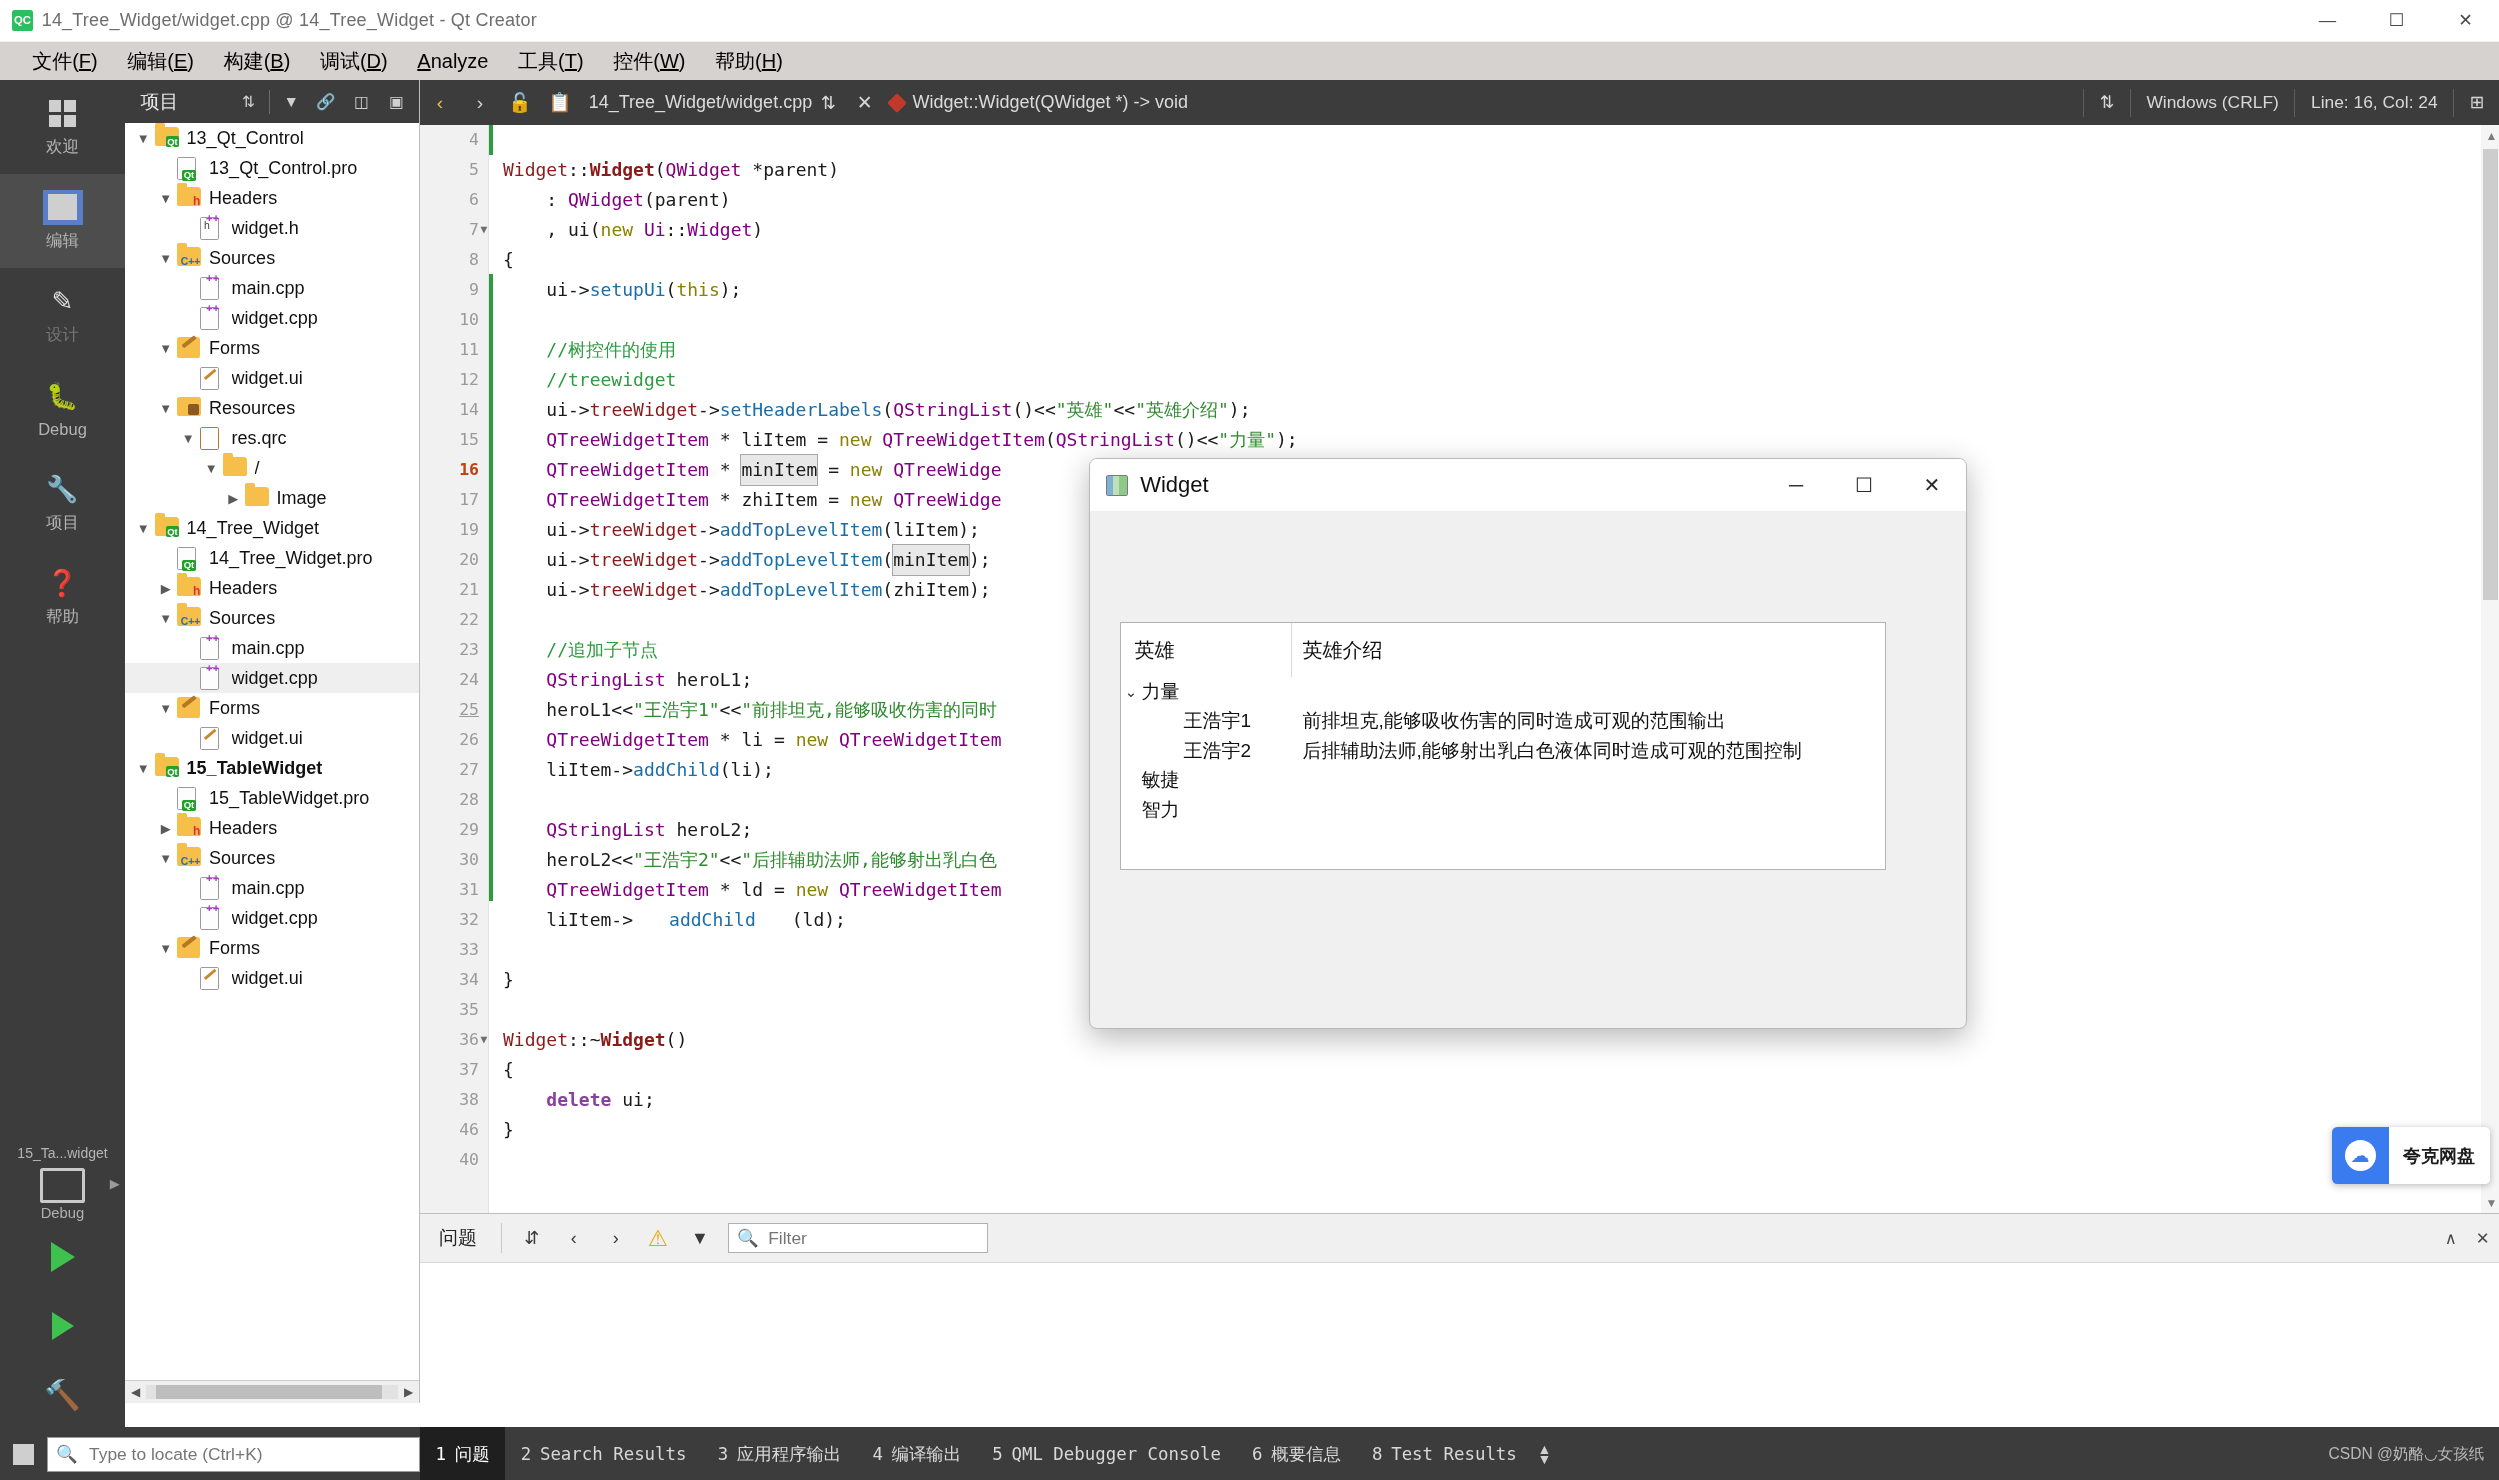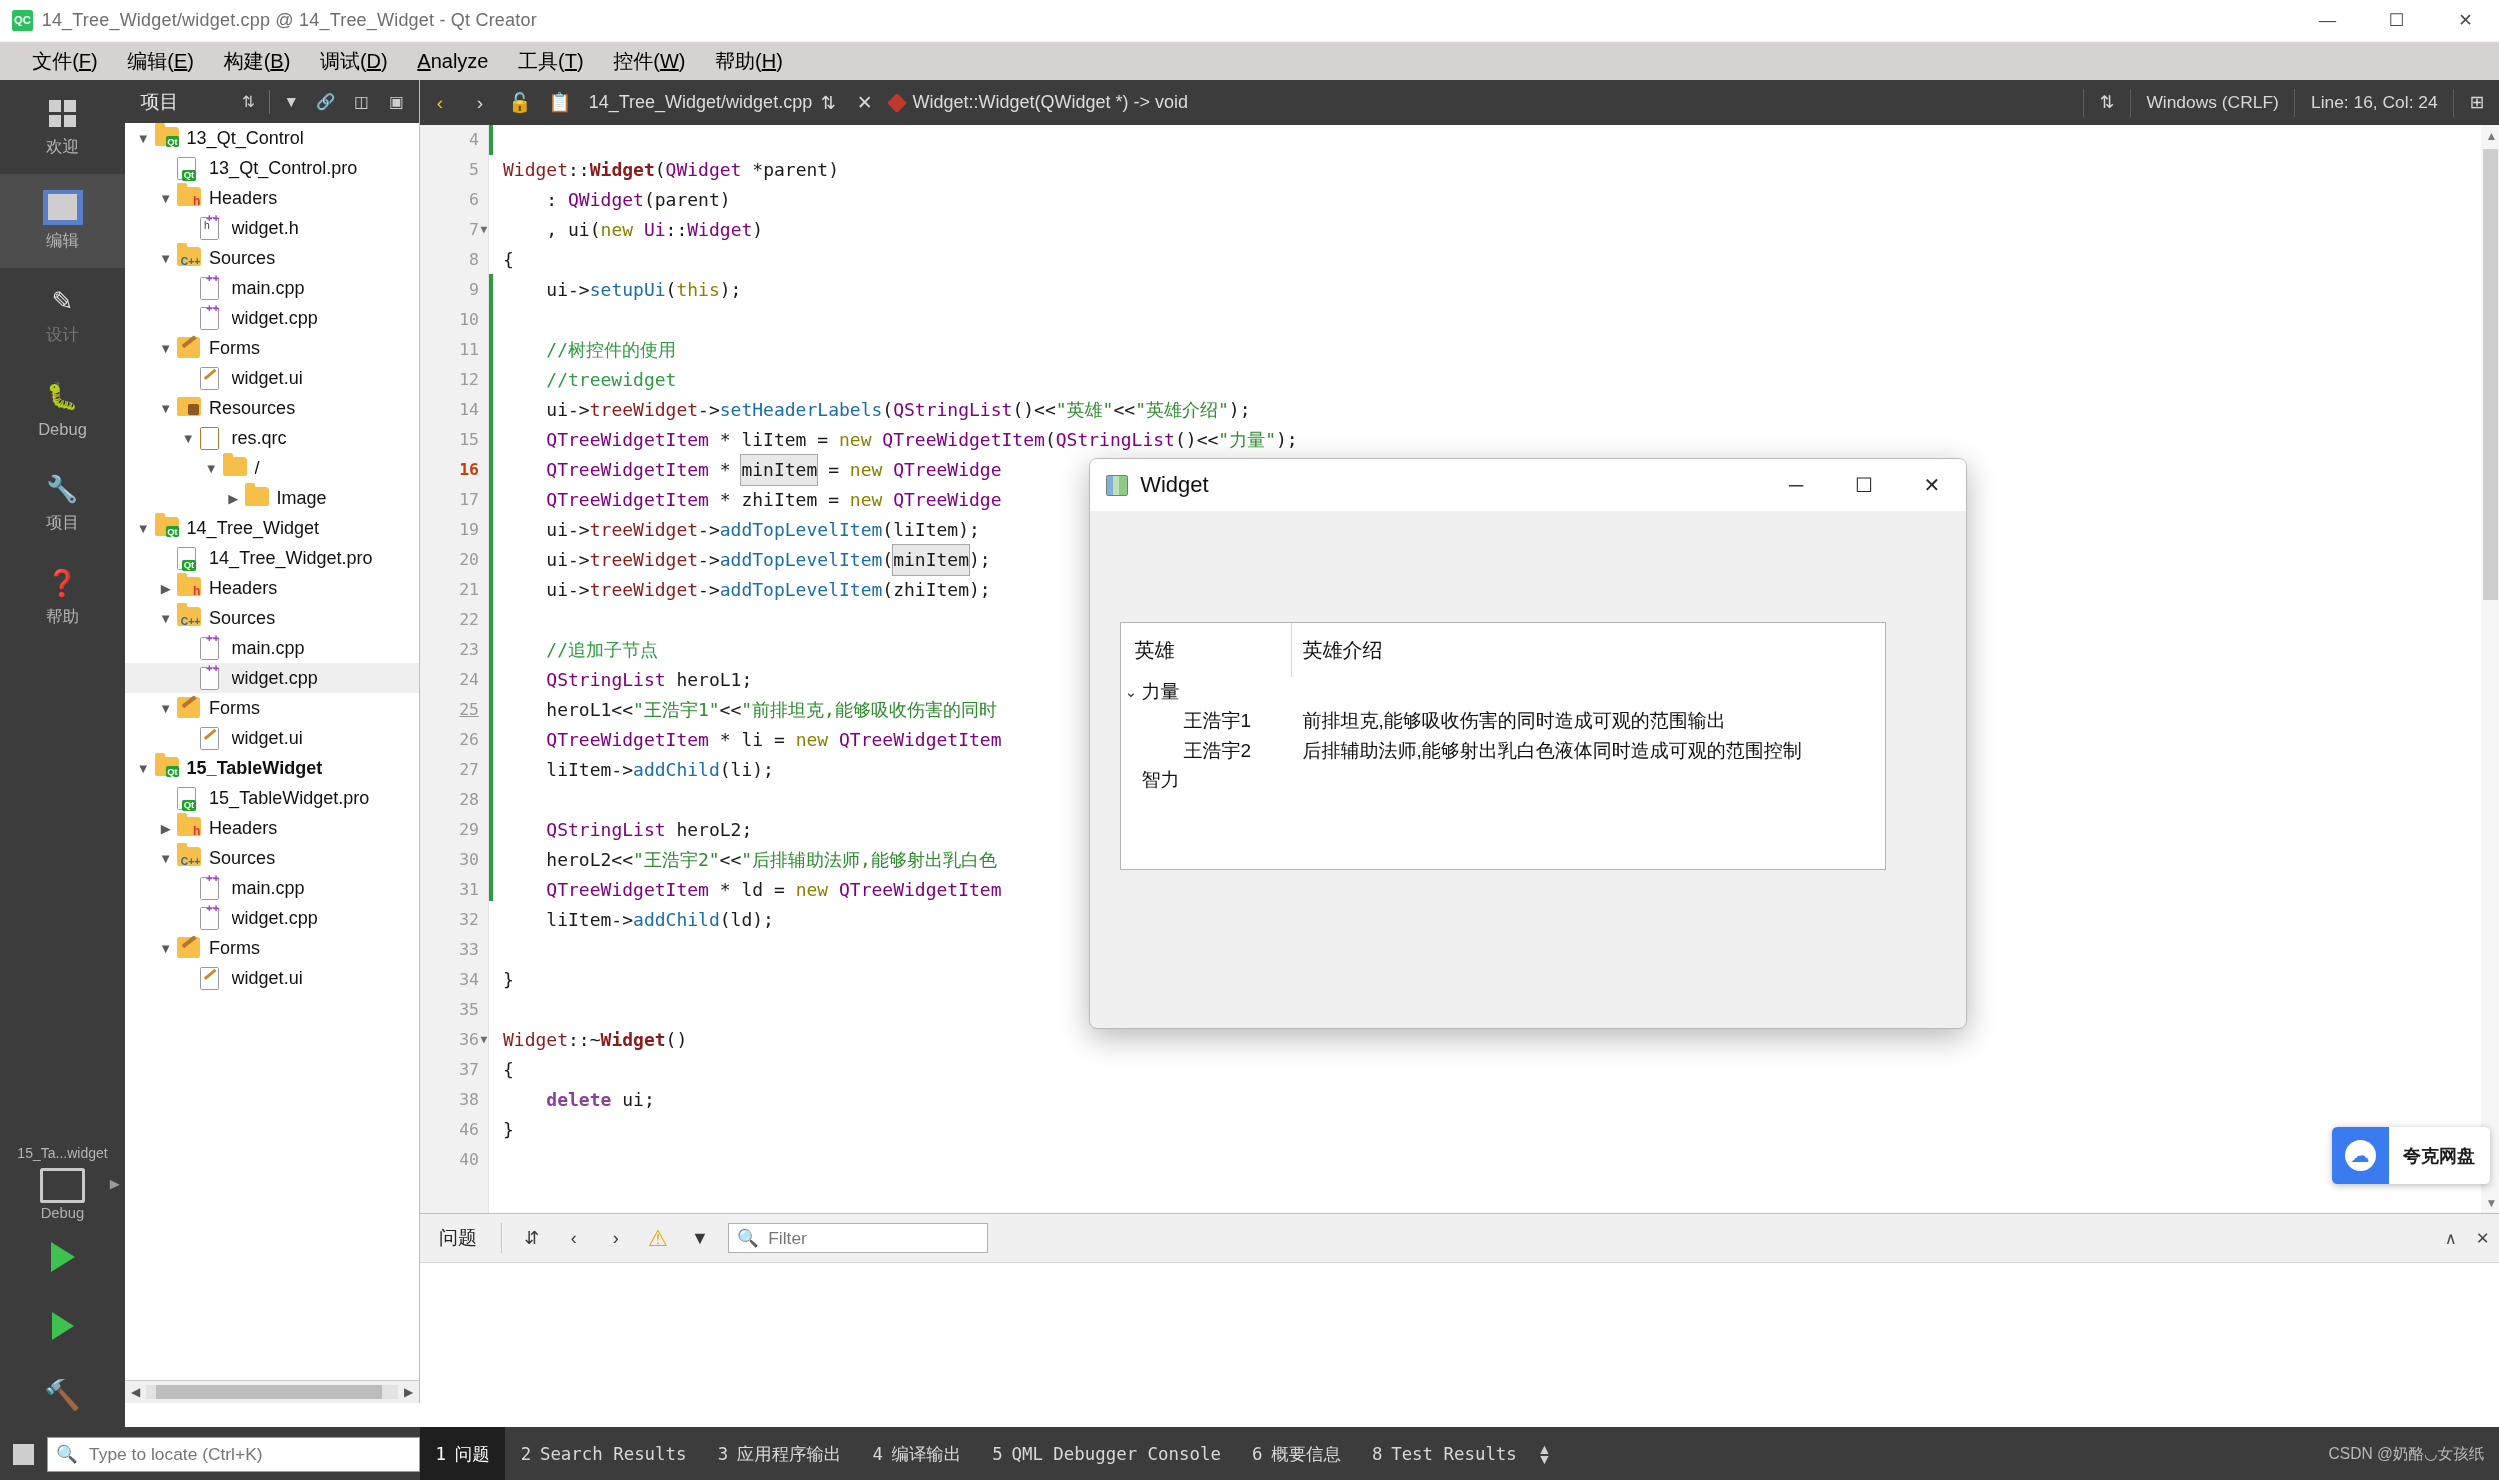--- a/index.html
+++ b/index.html
@@ -589,21 +589,21 @@
         <div class="cline" style="position: relative;"><div class="lnum" style="left: -78px;">22</div></div>
         <div class="cline" style="position: relative;"><div class="lnum" style="left: -78px;">23</div><span class="cmt">    //追加子节点</span></div>
         <div class="cline" style="position: relative;"><div class="lnum" style="left: -78px;">24</div><span class="pln">    </span><span class="typ">QStringList</span><span class="pln"> heroL1;</span></div>
         <div class="cline" style="position: relative;"><div class="lnum" style="left: -78px; text-decoration: underline;">25</div><span class="pln">    heroL1&lt;&lt;</span><span class="str">"王浩宇1"</span><span class="pln">&lt;&lt;</span><span class="str">"前排坦克,能够吸收伤害的同时</span></div>
         <div class="cline" style="position: relative;"><div class="lnum" style="left: -78px;">26</div><span class="pln">    </span><span class="typ">QTreeWidgetItem</span><span class="pln"> * li = </span><span class="kw2">new</span><span class="pln"> </span><span class="typ">QTreeWidgetItem</span></div>
         <div class="cline" style="position: relative;"><div class="lnum" style="left: -78px;">27</div><span class="pln">    liItem-&gt;</span><span class="fn">addChild</span><span class="pln">(li);</span></div>
         <div class="cline" style="position: relative;"><div class="lnum" style="left: -78px;">28</div></div>
         <div class="cline" style="position: relative;"><div class="lnum" style="left: -78px;">29</div><span class="pln">    </span><span class="typ">QStringList</span><span class="pln"> heroL2;</span></div>
         <div class="cline" style="position: relative;"><div class="lnum" style="left: -78px;">30</div><span class="pln">    heroL2&lt;&lt;</span><span class="str">"王浩宇2"</span><span class="pln">&lt;&lt;</span><span class="str">"后排辅助法师,能够射出乳白色</span></div>
         <div class="cline" style="position: relative;"><div class="lnum" style="left: -78px;">31</div><span class="pln">    </span><span class="typ">QTreeWidgetItem</span><span class="pln"> * ld = </span><span class="kw2">new</span><span class="pln"> </span><span class="typ">QTreeWidgetItem</span></div>
-        <div class="cline" style="position: relative;"><div class="lnum" style="left: -78px;">32</div><span class="pln">    liItem-&gt;</span><span class="fn">addChild</span><span class="pln">(ld);</span></div>
+        <div class="cline" style="position: relative; gap: 36px;"><div class="lnum" style="left: -78px;">32</div><span class="pln">    liItem-&gt;</span><span class="fn">addChild</span><span class="pln">(ld);</span></div>
         <div class="cline" style="position: relative;"><div class="lnum" style="left: -78px;">33</div></div>
         <div class="cline" style="position: relative;"><div class="lnum" style="left: -78px;">34</div><span class="pln">}</span></div>
         <div class="cline" style="position: relative;"><div class="lnum" style="left: -78px;">35</div></div>
         <div class="cline" style="position: relative;"><div class="lnum" style="left: -78px;">36</div><div class="fold-tri" style="left: -22.6px;">▼</div><span class="cls">Widget</span><span class="pln">::~</span><span class="cls" style="font-weight: bold;">Widget</span><span class="pln">()</span></div>
         <div class="cline" style="position: relative;"><div class="lnum" style="left: -78px;">37</div><span class="pln">{</span></div>
         <div class="cline" style="position: relative;"><div class="lnum" style="left: -78px;">38</div><span class="pln">    </span><span class="kw">delete</span><span class="pln"> ui;</span></div>
         <div class="cline" style="position: relative;"><div class="lnum" style="left: -78px;">46</div><span class="pln">}</span></div>
         <div class="cline" style="position: relative;"><div class="lnum" style="left: -78px;">40</div></div>
       </div>
     <div class="vscroll">
@@ -650,20 +650,27 @@
               <span style="padding-left: 42px;">王浩宇1</span>
             </div>
             <div class="v">前排坦克,能够吸收伤害的同时造成可观的范围输出</div>
           </div>
           <div class="qrow">
             <div class="k">
               <span class="qexp"></span>
               <span style="padding-left: 42px;">王浩宇2</span>
             </div>
             <div class="v">后排辅助法师,能够射出乳白色液体同时造成可观的范围控制</div>
+          </div>
+          <div class="qrow">
+            <div class="k">
+              <span class="qexp"></span>
+              <span style="padding-left: 0px;">敏捷</span>
+            </div>
+            <div class="v"></div>
           </div>
           <div class="qrow">
             <div class="k">
               <span class="qexp"></span>
               <span style="padding-left: 0px;">智力</span>
             </div>
             <div class="v"></div>
           </div>
         </div>
     </div>

